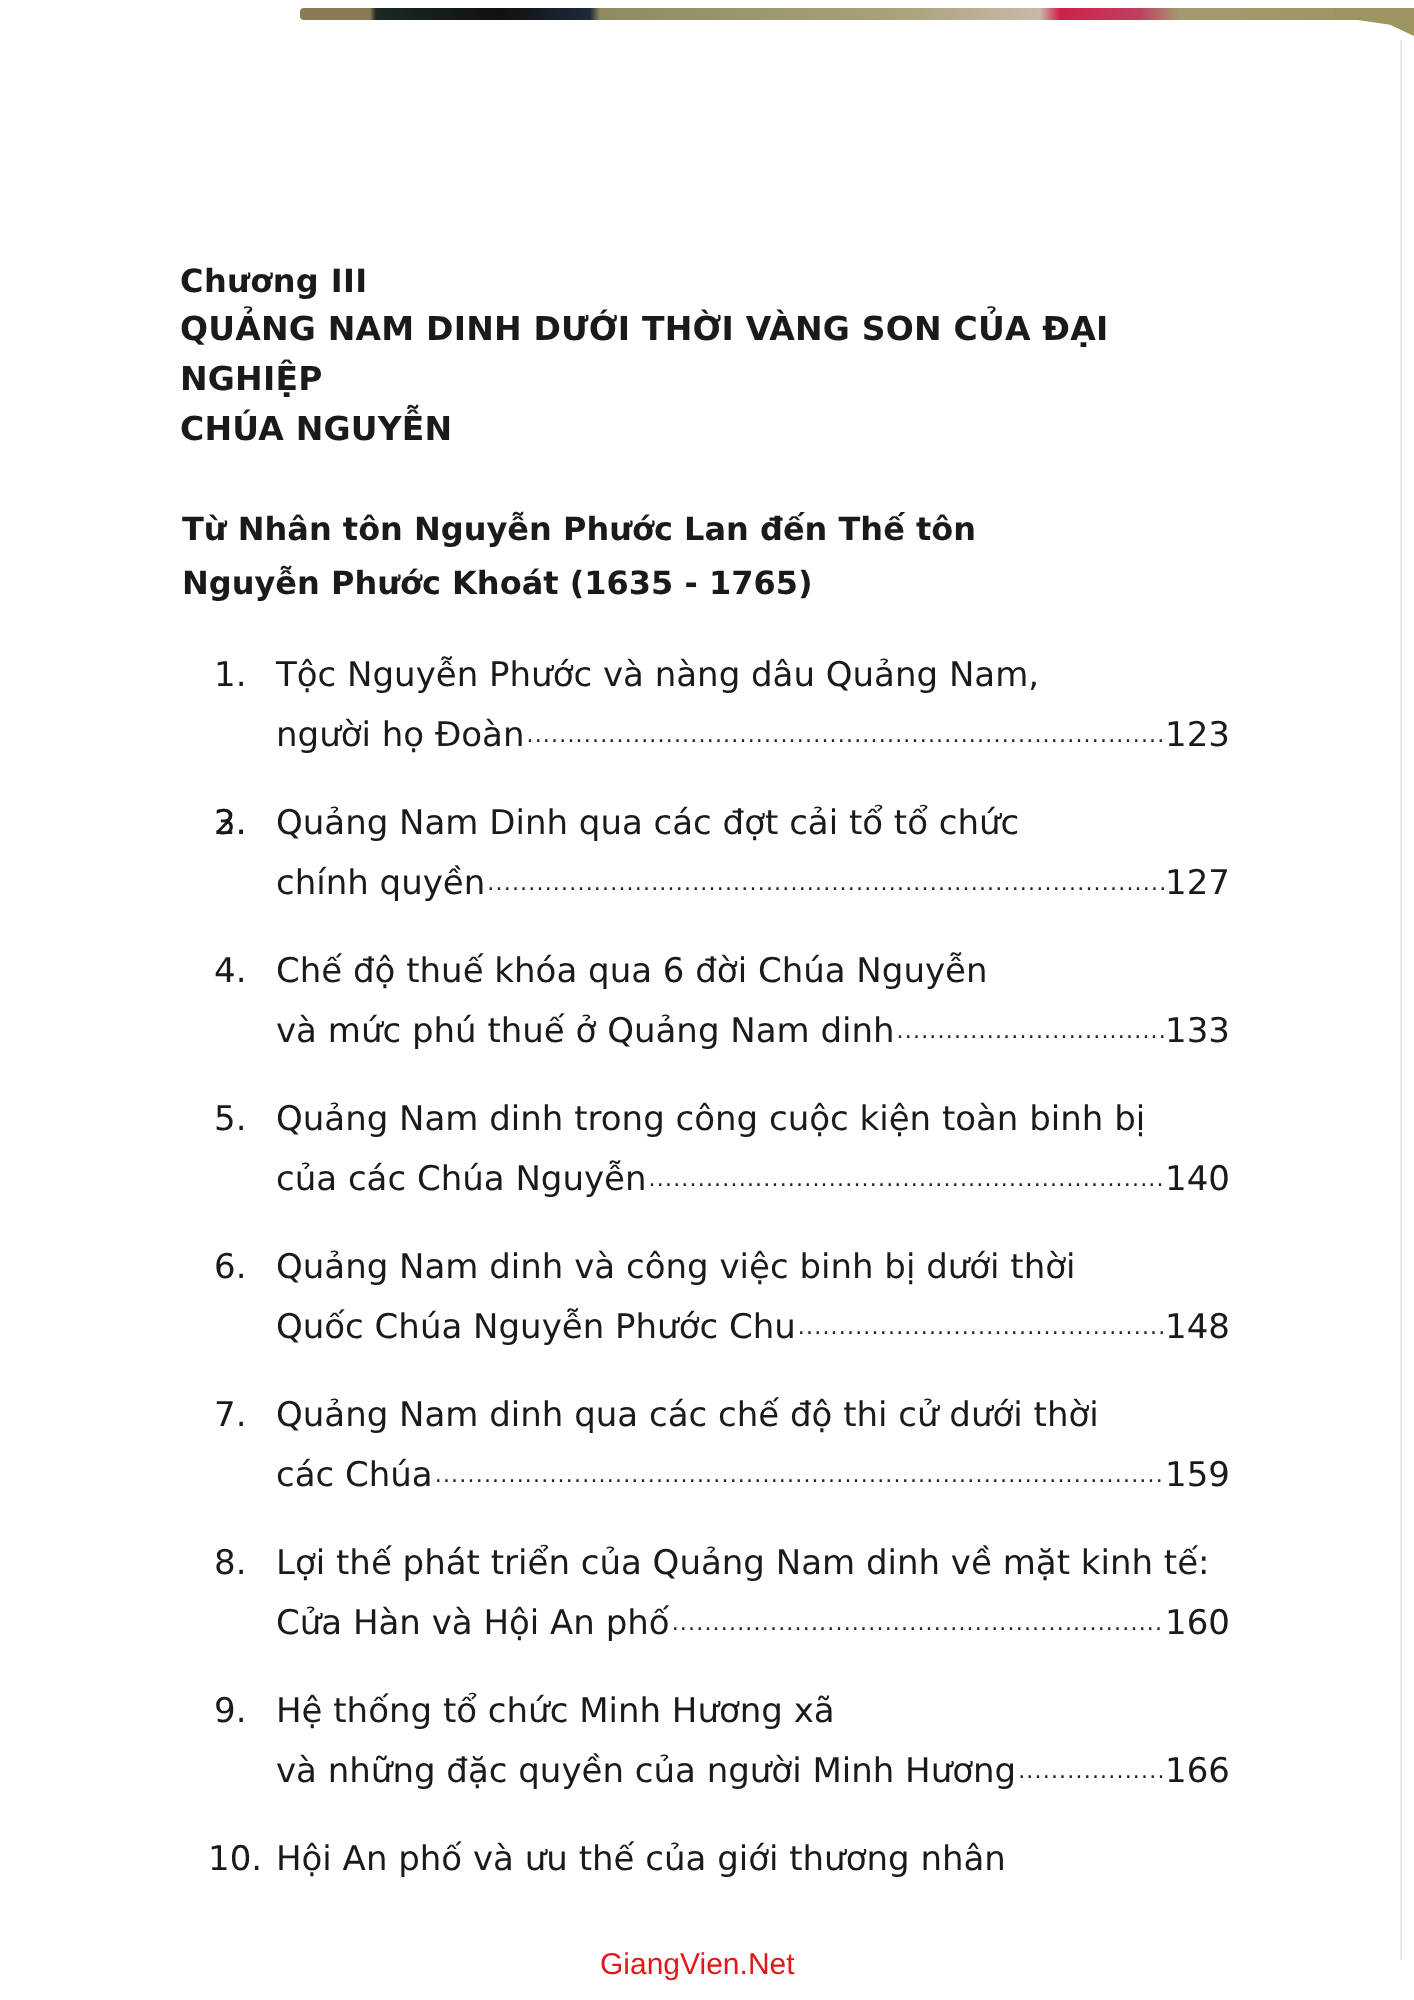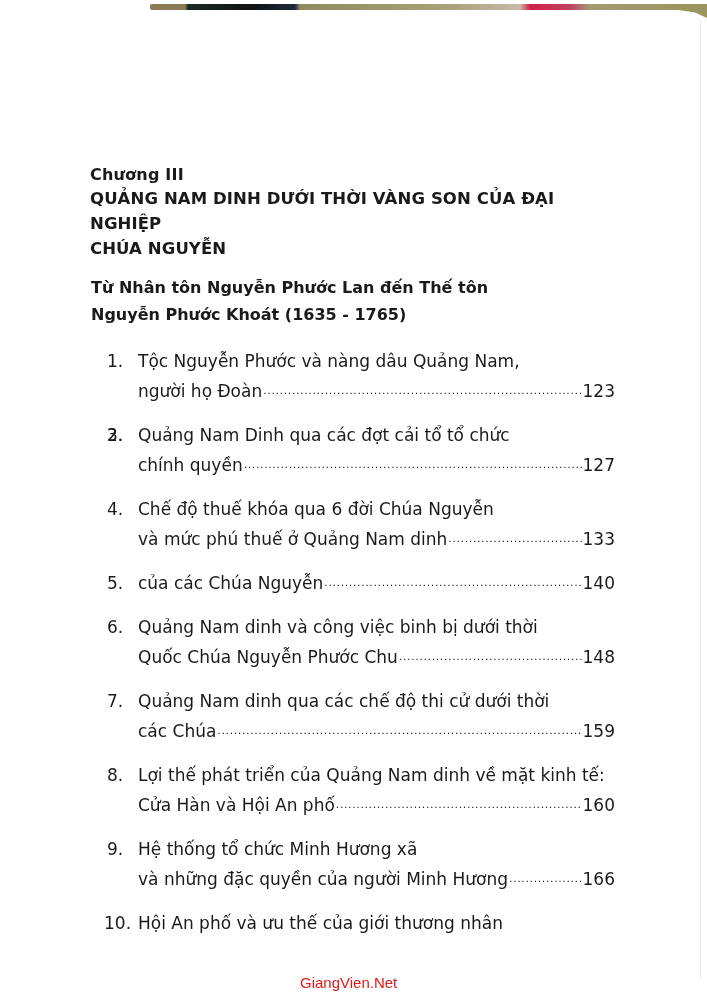--- a/index.html
+++ b/index.html
@@ -45,30 +45,29 @@
       position: absolute;
       left: 90px;
       top: 130px;
       width: 530px;
     }
     .chapter-label {
       font-weight: bold;
       font-size: 16px;
       line-height: 22px;
       letter-spacing: 0.2px;
-      margin-top: 34px;
     }
     .chapter-title {
       font-weight: bold;
       font-size: 16.5px;
       line-height: 25px;
       letter-spacing: 0.1px;
     }
     .chapter-sub {
-      margin-top: 13px;
+      margin-top: 24px;
       font-weight: bold;
       font-size: 16px;
       line-height: 27px;
       padding-left: 1px;
     }
     .entries {
       margin-top: 18px;
     }
     .entry {
       position: relative;
@@ -171,20 +170,21 @@
       <div class="entry-line">Chế độ thuế khóa qua 6 đời Chúa Nguyễn</div>
       <div class="entry-last">
         <span class="text">và mức phú thuế ở Quảng Nam dinh</span>
         <span class="leader"></span>
         <span class="page">133</span>
       </div>
     </div>
 
     <div class="entry">
       <span class="entry-num">5.</span>
+      <div class="entry-line">Quảng Nam dinh trong công cuộc kiện toàn binh bị</div>
       <div class="entry-last">
         <span class="text">của các Chúa Nguyễn</span>
         <span class="leader"></span>
         <span class="page">140</span>
       </div>
     </div>
 
     <div class="entry">
       <span class="entry-num">6.</span>
       <div class="entry-line">Quảng Nam dinh và công việc binh bị dưới thời</div>

